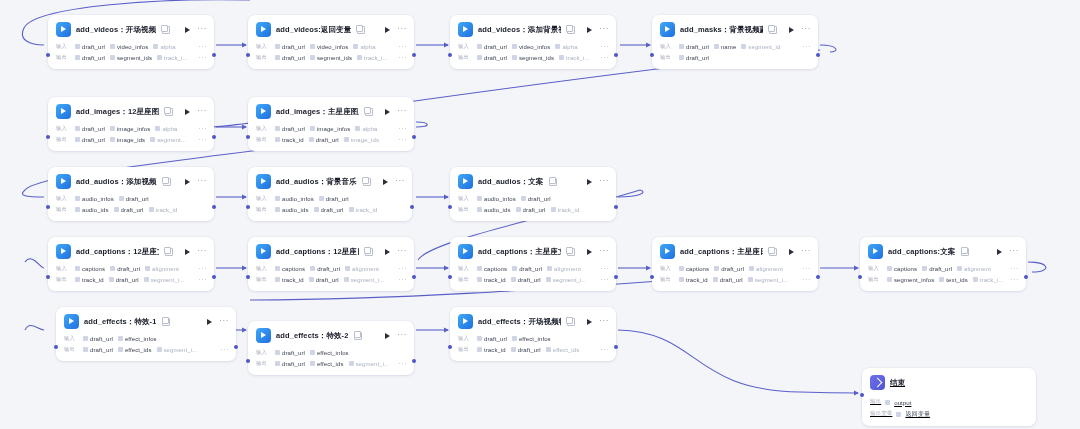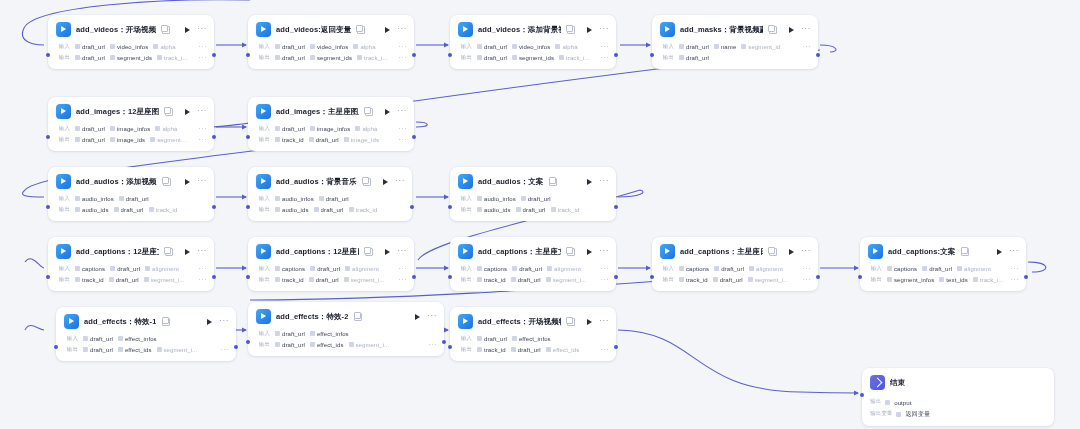--- a/index.html
+++ b/index.html
@@ -12,21 +12,20 @@
   }
   #canvas{position:absolute;inset:0;}
   svg.edges{position:absolute;left:0;top:0;width:1080px;height:429px;overflow:visible;}
   .node{
     position:absolute;
     background:#ffffff;
     border-radius:7px;
     box-shadow:0 1px 3px rgba(25,40,90,0.10),0 0 0 0.5px rgba(40,60,120,0.05);
     box-sizing:border-box;
     padding:0;
-    text-align:right;
   }
   .node-head{
     display:flex;align-items:center;
     padding:7px 7px 4px 8px;
     gap:5px;
   }
   .nicon{
     width:15px;height:15px;border-radius:4px;
     background:linear-gradient(135deg,#3fa9f5 0%,#1f6fe0 100%);
     flex:0 0 auto;position:relative;
@@ -799,21 +798,21 @@
             <div class="chip">
               <span class="chip-ic"></span>
               <span class="chip-tx dim">segment_i...</span>
             </div>
             <span class="row-dots">···</span>
           </div>
         </div>
         <span class="port l" style="top: 38px;"></span>
         <span class="port r" style="top: 38px;"></span>
       </div>
-      <div class="node" style="left: 248px; top: 302px; width: 196px;">
+      <div class="node" style="left: 248px; top: 321px; width: 166px;">
         <div class="node-head">
           <span class="nicon"></span>
           <span class="ntitle">add_effects：特效-2</span>
           <span class="copy-icon"></span>
           <span class="head-spacer"></span>
           <span class="play-btn"></span>
           <span class="dots-btn">···</span>
         </div>
         <div class="rows">
           <div class="row">
@@ -881,21 +880,21 @@
             <div class="chip">
               <span class="chip-ic"></span>
               <span class="chip-tx dim">effect_ids</span>
             </div>
             <span class="row-dots">···</span>
           </div>
         </div>
         <span class="port l" style="top: 38px;"></span>
         <span class="port r" style="top: 38px;"></span>
       </div>
-      <div class="node end-node" style="left: 862px; top: 368px; width: 192px;">
+      <div class="node end-node" style="left: 862px; top: 368px; width: 174px; text-decoration: underline;">
         <div class="node-head">
           <span class="nicon end"></span>
           <span class="ntitle">结束</span>
         </div>
         <div class="rows">
           <div class="end-row">
             <span class="end-key">输出</span>
             <span class="chip-ic"></span>
             <span class="end-val">output</span>
           </div>

